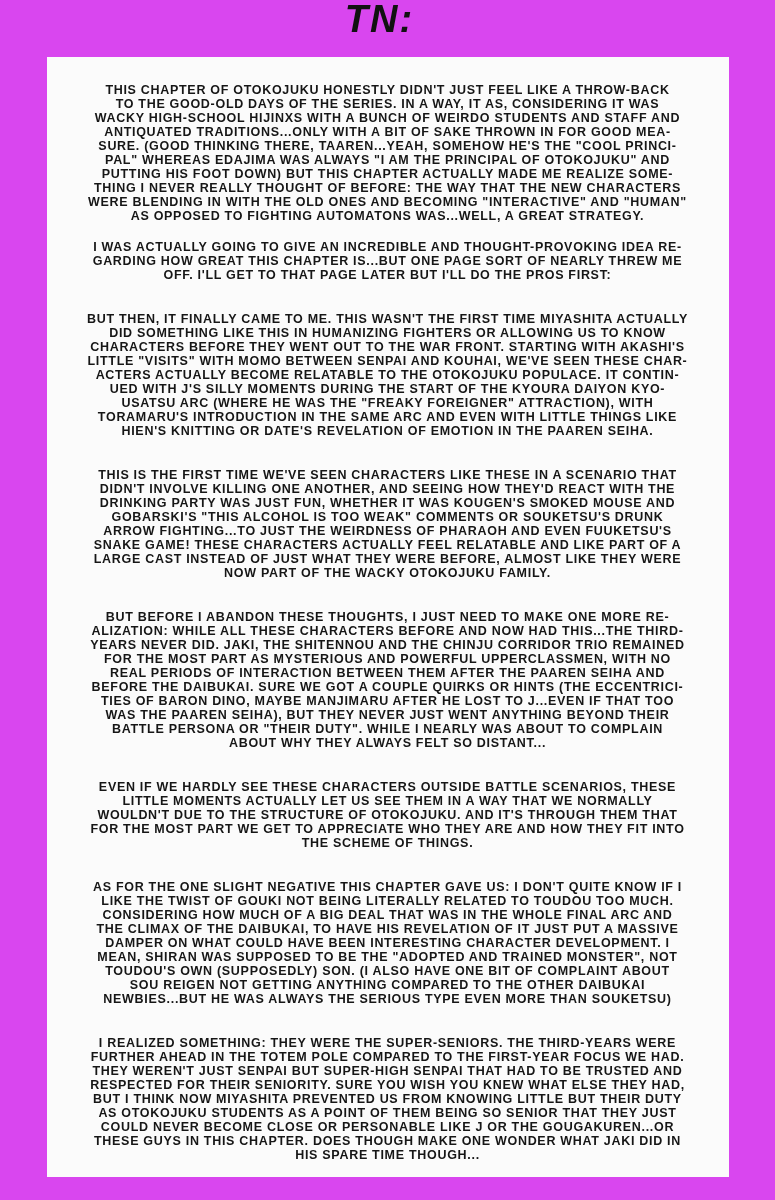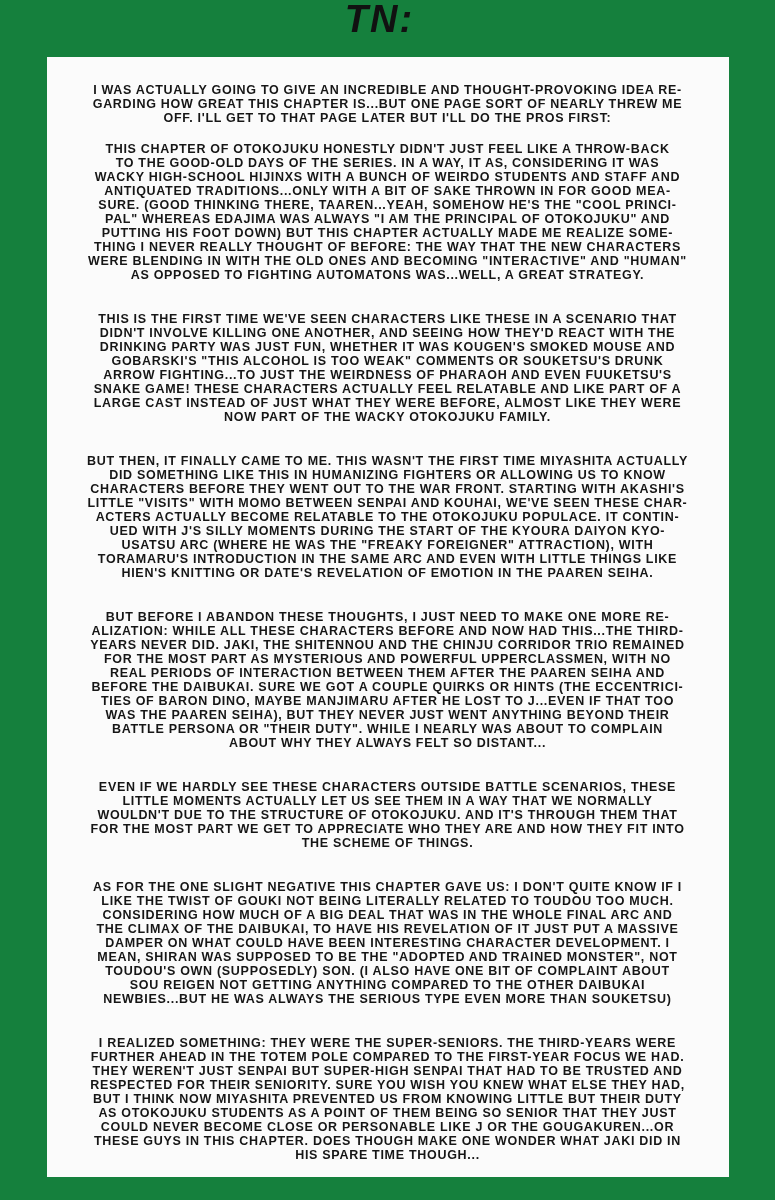--- a/index.html
+++ b/index.html
@@ -6,21 +6,21 @@
   body {
     width: 775px;
     height: 1200px;
     background: #ffffff;
     overflow: hidden;
   }
   .page {
     position: relative;
     width: 775px;
     height: 1200px;
-    background: #15803d;
+    background: #d946ef;
     font-family: "Liberation Sans", sans-serif;
     color: #161616;
   }
   .paper-tone {
     position: absolute;
     top: 57px;
     left: 47px;
     width: 682px;
     height: 1120px;
     background: #fbfbfb;
@@ -59,50 +59,50 @@
     margin-bottom: 17px;
   }
 </style>
 </head>
 <body>
 
 <div class="page">
   <div class="paper-tone"></div>
   <div class="tn-title">TN:</div>
   <div class="content">
-    <p class="para">I WAS ACTUALLY GOING TO GIVE AN INCREDIBLE AND THOUGHT-PROVOKING IDEA RE-
-GARDING HOW GREAT THIS CHAPTER IS...BUT ONE PAGE SORT OF NEARLY THREW ME
-OFF. I'LL GET TO THAT PAGE LATER BUT I'LL DO THE PROS FIRST:</p>
     <p class="para">THIS CHAPTER OF OTOKOJUKU HONESTLY DIDN'T JUST FEEL LIKE A THROW-BACK
 TO THE GOOD-OLD DAYS OF THE SERIES. IN A WAY, IT AS, CONSIDERING IT WAS
 WACKY HIGH-SCHOOL HIJINXS WITH A BUNCH OF WEIRDO STUDENTS AND STAFF AND
 ANTIQUATED TRADITIONS...ONLY WITH A BIT OF SAKE THROWN IN FOR GOOD MEA-
 SURE. (GOOD THINKING THERE, TAAREN...YEAH, SOMEHOW HE'S THE "COOL PRINCI-
 PAL" WHEREAS EDAJIMA WAS ALWAYS "I AM THE PRINCIPAL OF OTOKOJUKU" AND
 PUTTING HIS FOOT DOWN) BUT THIS CHAPTER ACTUALLY MADE ME REALIZE SOME-
 THING I NEVER REALLY THOUGHT OF BEFORE: THE WAY THAT THE NEW CHARACTERS
 WERE BLENDING IN WITH THE OLD ONES AND BECOMING "INTERACTIVE" AND "HUMAN"
 AS OPPOSED TO FIGHTING AUTOMATONS WAS...WELL, A GREAT STRATEGY.</p>
-    <p class="para">THIS IS THE FIRST TIME WE'VE SEEN CHARACTERS LIKE THESE IN A SCENARIO THAT
-DIDN'T INVOLVE KILLING ONE ANOTHER, AND SEEING HOW THEY'D REACT WITH THE
-DRINKING PARTY WAS JUST FUN, WHETHER IT WAS KOUGEN'S SMOKED MOUSE AND
-GOBARSKI'S "THIS ALCOHOL IS TOO WEAK" COMMENTS OR SOUKETSU'S DRUNK
-ARROW FIGHTING...TO JUST THE WEIRDNESS OF PHARAOH AND EVEN FUUKETSU'S
-SNAKE GAME! THESE CHARACTERS ACTUALLY FEEL RELATABLE AND LIKE PART OF A
-LARGE CAST INSTEAD OF JUST WHAT THEY WERE BEFORE, ALMOST LIKE THEY WERE
-NOW PART OF THE WACKY OTOKOJUKU FAMILY.</p>
+    <p class="para">I WAS ACTUALLY GOING TO GIVE AN INCREDIBLE AND THOUGHT-PROVOKING IDEA RE-
+GARDING HOW GREAT THIS CHAPTER IS...BUT ONE PAGE SORT OF NEARLY THREW ME
+OFF. I'LL GET TO THAT PAGE LATER BUT I'LL DO THE PROS FIRST:</p>
     <p class="para">BUT THEN, IT FINALLY CAME TO ME. THIS WASN'T THE FIRST TIME MIYASHITA ACTUALLY
 DID SOMETHING LIKE THIS IN HUMANIZING FIGHTERS OR ALLOWING US TO KNOW
 CHARACTERS BEFORE THEY WENT OUT TO THE WAR FRONT. STARTING WITH AKASHI'S
 LITTLE "VISITS" WITH MOMO BETWEEN SENPAI AND KOUHAI, WE'VE SEEN THESE CHAR-
 ACTERS ACTUALLY BECOME RELATABLE TO THE OTOKOJUKU POPULACE. IT CONTIN-
 UED WITH J'S SILLY MOMENTS DURING THE START OF THE KYOURA DAIYON KYO-
 USATSU ARC (WHERE HE WAS THE "FREAKY FOREIGNER" ATTRACTION), WITH
 TORAMARU'S INTRODUCTION IN THE SAME ARC AND EVEN WITH LITTLE THINGS LIKE
 HIEN'S KNITTING OR DATE'S REVELATION OF EMOTION IN THE PAAREN SEIHA.</p>
+    <p class="para">THIS IS THE FIRST TIME WE'VE SEEN CHARACTERS LIKE THESE IN A SCENARIO THAT
+DIDN'T INVOLVE KILLING ONE ANOTHER, AND SEEING HOW THEY'D REACT WITH THE
+DRINKING PARTY WAS JUST FUN, WHETHER IT WAS KOUGEN'S SMOKED MOUSE AND
+GOBARSKI'S "THIS ALCOHOL IS TOO WEAK" COMMENTS OR SOUKETSU'S DRUNK
+ARROW FIGHTING...TO JUST THE WEIRDNESS OF PHARAOH AND EVEN FUUKETSU'S
+SNAKE GAME! THESE CHARACTERS ACTUALLY FEEL RELATABLE AND LIKE PART OF A
+LARGE CAST INSTEAD OF JUST WHAT THEY WERE BEFORE, ALMOST LIKE THEY WERE
+NOW PART OF THE WACKY OTOKOJUKU FAMILY.</p>
     <p class="para">BUT BEFORE I ABANDON THESE THOUGHTS, I JUST NEED TO MAKE ONE MORE RE-
 ALIZATION: WHILE ALL THESE CHARACTERS BEFORE AND NOW HAD THIS...THE THIRD-
 YEARS NEVER DID. JAKI, THE SHITENNOU AND THE CHINJU CORRIDOR TRIO REMAINED
 FOR THE MOST PART AS MYSTERIOUS AND POWERFUL UPPERCLASSMEN, WITH NO
 REAL PERIODS OF INTERACTION BETWEEN THEM AFTER THE PAAREN SEIHA AND
 BEFORE THE DAIBUKAI. SURE WE GOT A COUPLE QUIRKS OR HINTS (THE ECCENTRICI-
 TIES OF BARON DINO, MAYBE MANJIMARU AFTER HE LOST TO J...EVEN IF THAT TOO
 WAS THE PAAREN SEIHA), BUT THEY NEVER JUST WENT ANYTHING BEYOND THEIR
 BATTLE PERSONA OR "THEIR DUTY". WHILE I NEARLY WAS ABOUT TO COMPLAIN
 ABOUT WHY THEY ALWAYS FELT SO DISTANT...</p>

